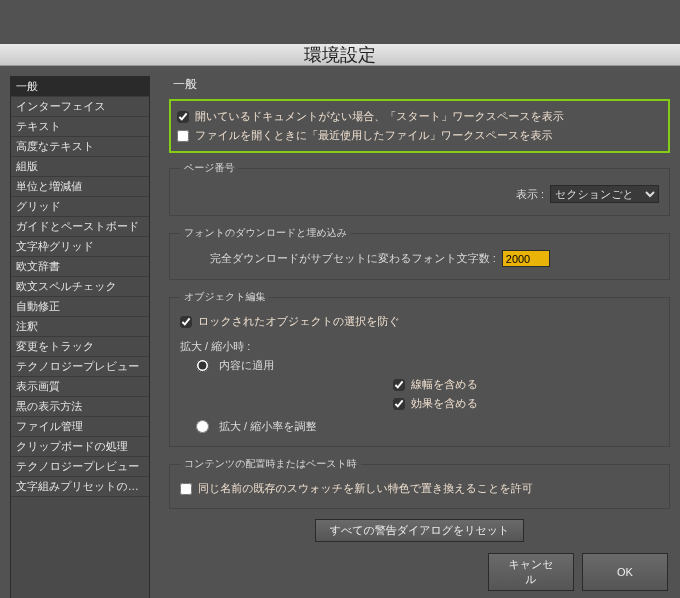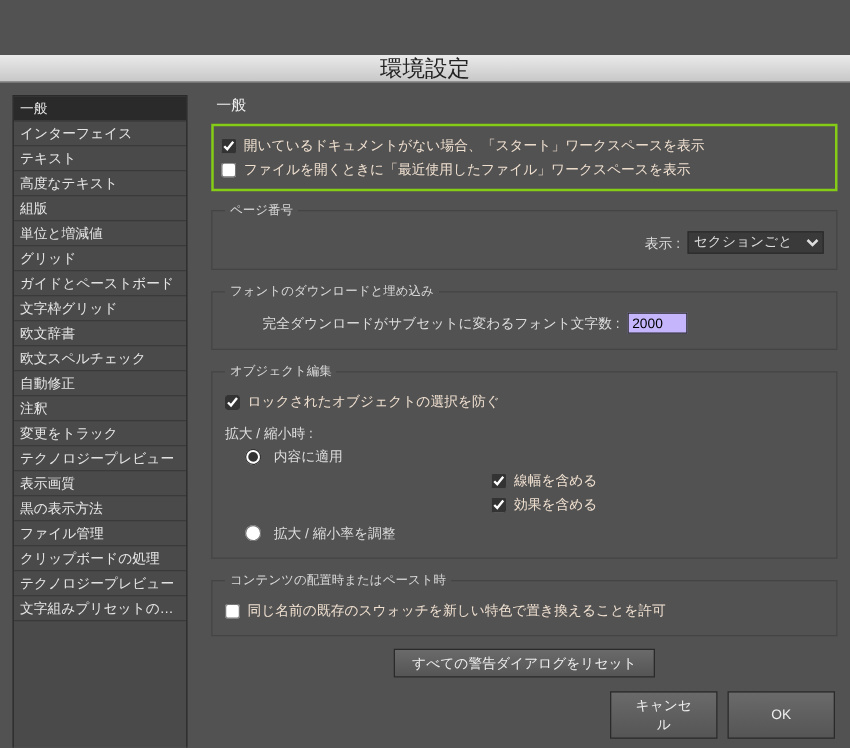--- a/index.html
+++ b/index.html
@@ -17,21 +17,21 @@
   .main-title { font-size: 12px; color: #eee; margin: 0 0 6px 4px; }
   .topbox { border: 2px solid #84cc16; padding: 6px 6px; margin-bottom: 8px; }
   .chk { display: flex; align-items: center; gap: 6px; padding: 2px 0; }
   .chk input { width: 12px; height: 12px; accent-color: #333; }
   .chk label { color: #f0e0d0; }
   fieldset { border: 1px solid #444; margin: 0 0 10px 0; padding: 8px 10px 10px 10px; position: relative; }
   legend { color: #d8d8d8; padding: 0 4px; font-size: 10px; }
   .row { display: flex; align-items: center; gap: 6px; padding: 2px 0; }
   .rlabel { color: #ddd; }
   select { background: #3a3a3a; color: #ddd; border: 1px solid #2a2a2a; font-size: 11px; height: 18px; width: 109px; }
-  input[type=text] { background: #c4b5fd; border: 1px solid #2a2a2a; font-size: 11px; height: 17px; width: 48px; padding: 0 3px; text-align: left; }
+  input[type=text] { background: #eab308; border: 1px solid #2a2a2a; font-size: 11px; height: 17px; width: 48px; padding: 0 3px; text-align: left; }
   .indent1 { margin-left: 16px; }
   .indent2 { margin-left: 32px; justify-content: center; }
   .radio input { accent-color: #333; margin-right: 4px; }
   .btn-row { text-align: center; margin: 8px 0 0 0; }
   button { background: linear-gradient(#6a6a6a,#555); color: #eee; border: 1px solid #2a2a2a; font-size: 11px; padding: 3px 14px; cursor: pointer; }
   .footer { position: absolute; bottom: 7px; right: 12px; display: flex; gap: 8px; }
   .footer button { width: 86px; }
 </style>
 </head>
 <body>

